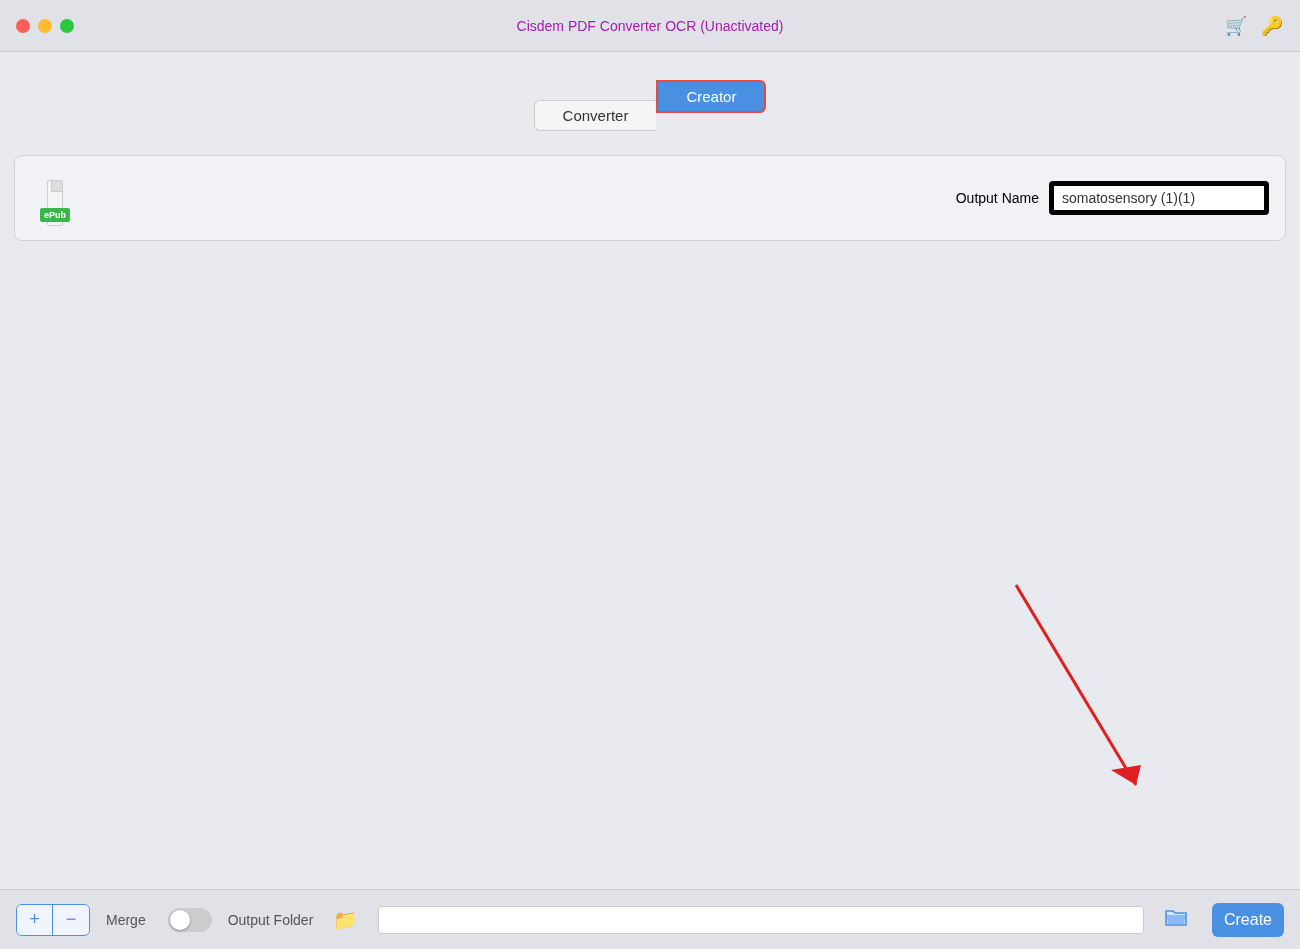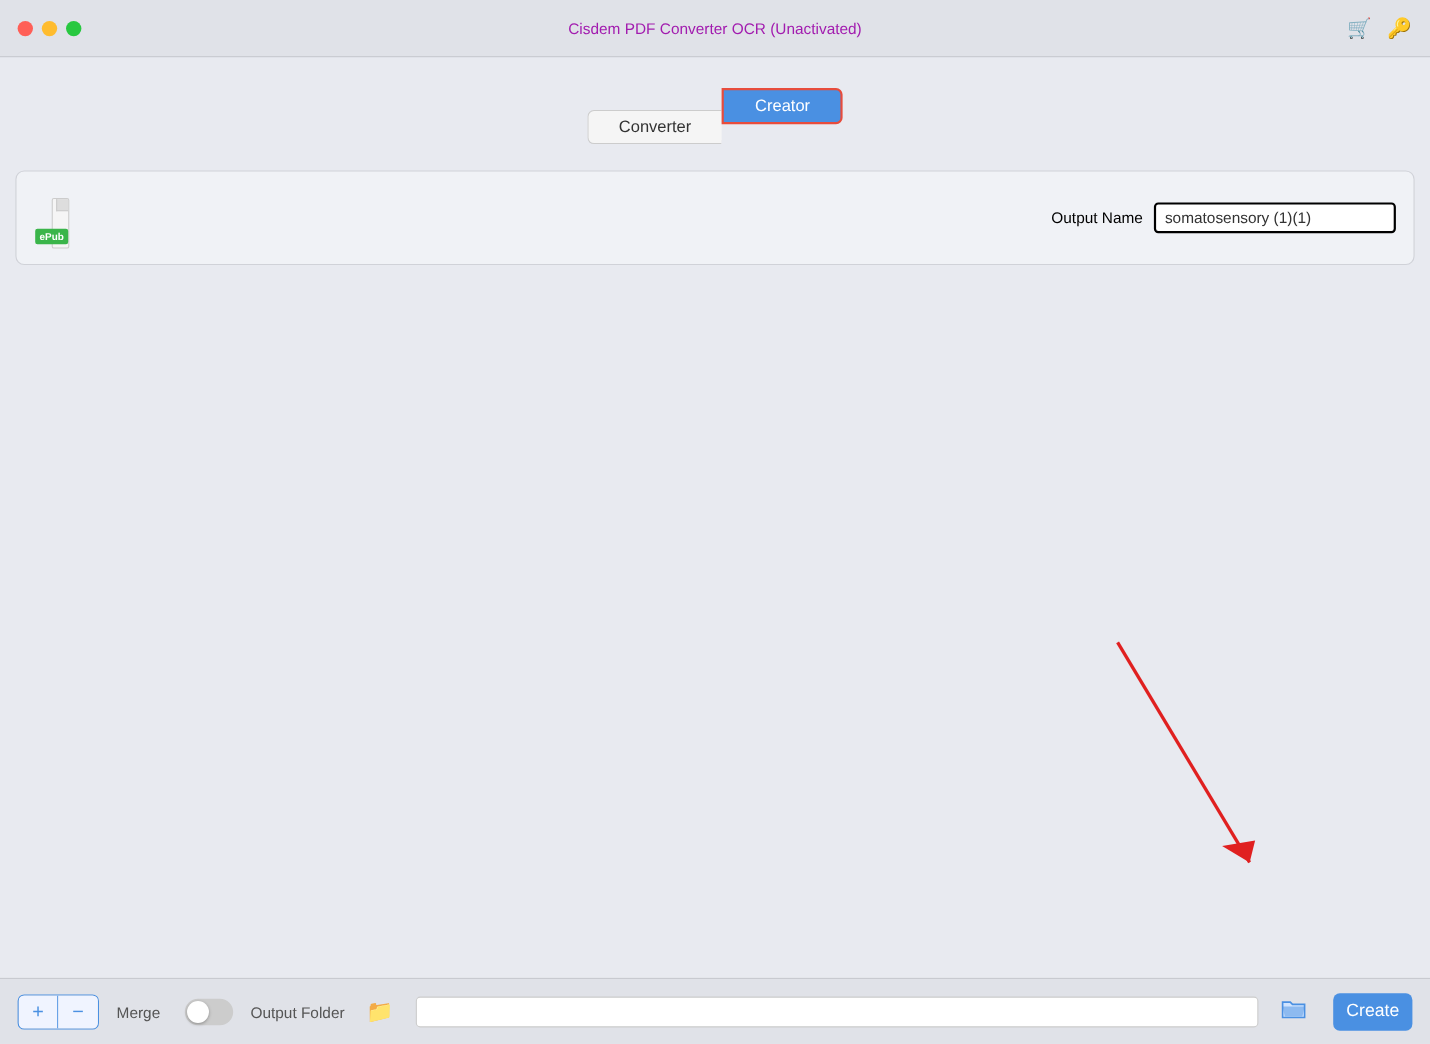--- a/index.html
+++ b/index.html
@@ -119,21 +119,21 @@
     }
     .file-icon-paper {
       width: 16px;
       height: 46px;
       background: #f5f5f5;
       border: 1px solid #ccc;
       border-radius: 2px;
       position: relative;
       display: flex;
       flex-direction: column;
-      align-items: flex-end;
+      align-items: center;
       justify-content: flex-end;
     }
     .file-icon-paper::before {
       content: '';
       position: absolute;
       top: 0; right: 0;
       width: 10px; height: 10px;
       background: #ddd;
       border-left: 1px solid #ccc;
       border-bottom: 1px solid #ccc;
@@ -163,21 +163,21 @@
       display: flex;
       align-items: center;
       gap: 10px;
       margin-left: auto;
     }
     .output-name-label {
       font-size: 14px;
       color: #000000;
     }
     .output-name-input {
-      border: 2px solid #000000;
+      border: 5px solid #000000;
       border-radius: 4px;
       padding: 4px 8px;
       font-size: 14px;
       width: 220px;
       background: white;
       color: #333;
     }
 
     
     .empty-area {

